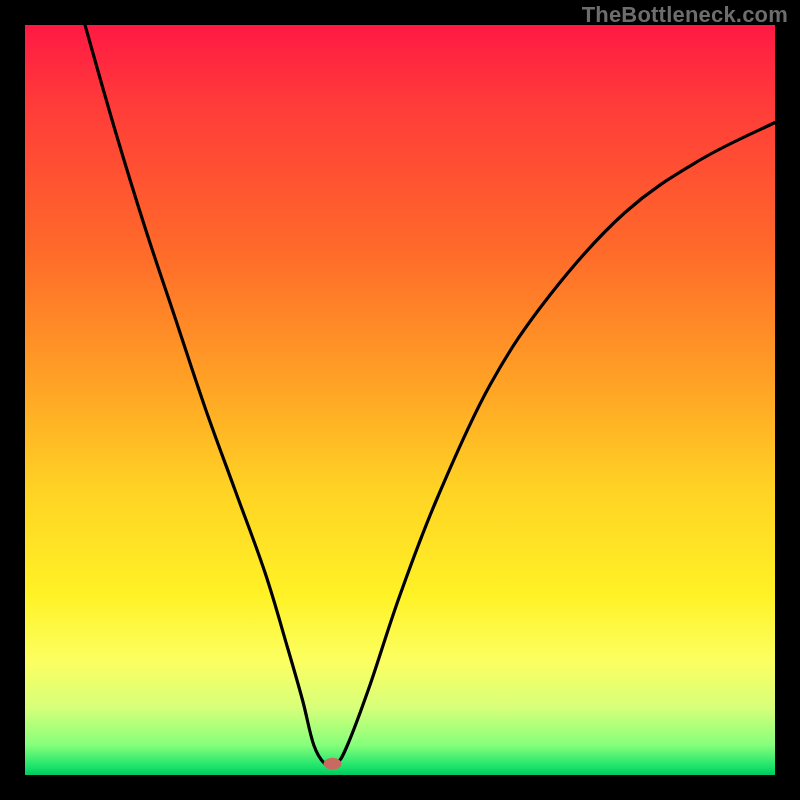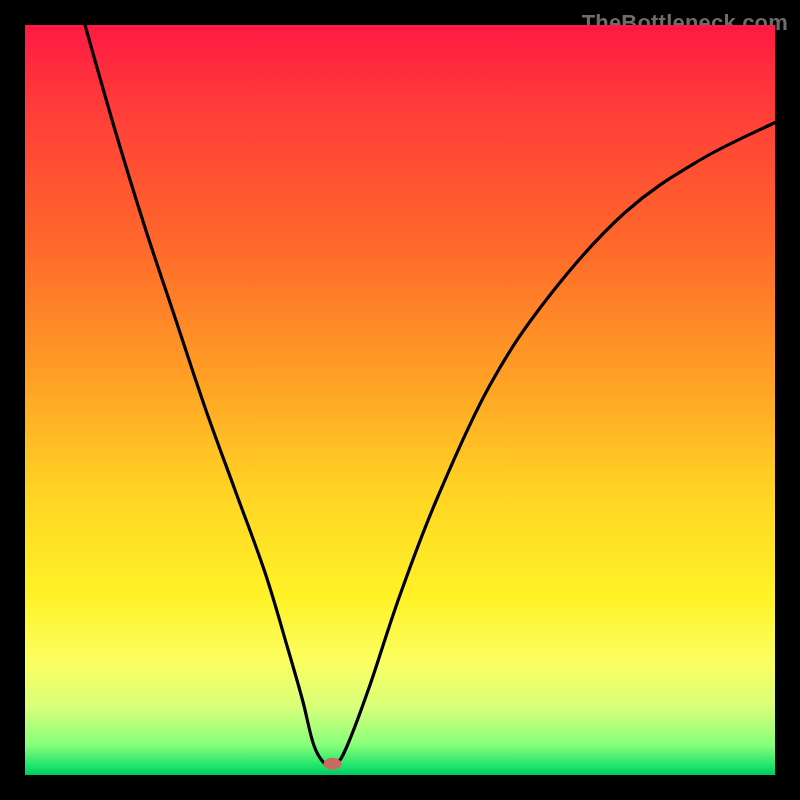--- a/index.html
+++ b/index.html
@@ -12,21 +12,21 @@
     font-family: Arial, Helvetica, sans-serif;
   }
   .frame {
     position: relative;
     width: 800px;
     height: 800px;
     background: #000;
   }
   .watermark {
     position: absolute;
-    top: 10px;
+    top: 2px;
     right: 12px;
     color: #6d6d6d;
     font-size: 22px;
     font-weight: 600;
     letter-spacing: 0.2px;
     user-select: none;
   }
   .plot {
     position: absolute;
     left: 25px;

